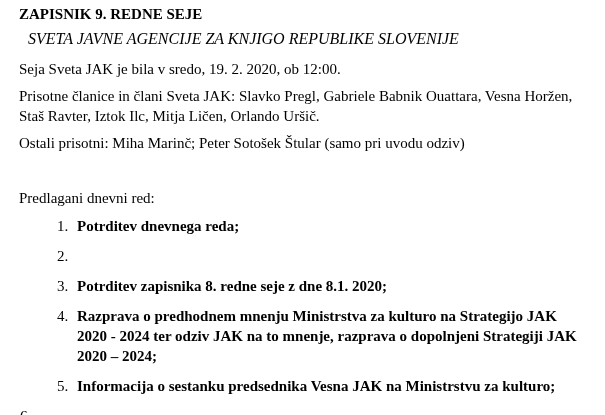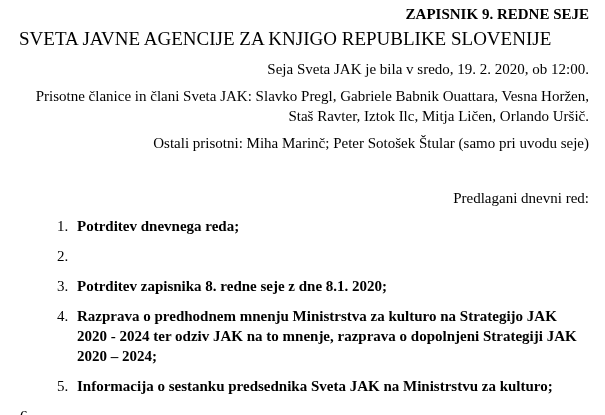--- a/index.html
+++ b/index.html
@@ -16,30 +16,30 @@
     line-height: 20px;
     color: #000000;
     -webkit-font-smoothing: antialiased;
   }
   .doc {
     padding: 4px 16px 0 19px;
   }
   .doc-title {
     font-weight: bold;
     margin: 0 0 5px 0;
-    text-align: right;
   }
   .doc-subtitle {
     font-weight: normal;
-    margin: 0 0 10px 0;
-    font-size: 19px;
+    margin: 0 0 10px 9px;
+    font-size: 16px;
+    font-style: italic;
   }
   .para {
     margin: 0 0 7px 0;
-    text-align: right;
+    text-align: left;
   }
   .para-gap-after {
     margin-bottom: 35px;
   }
   .agenda-heading {
     margin: 12px 0 8px 0;
   }
   .agenda-list {
     margin: 0;
     padding: 0;
@@ -70,21 +70,21 @@
 <div class="doc">
 
   <p class="doc-title">ZAPISNIK 9. REDNE SEJE</p>
 
   <p class="doc-subtitle">SVETA JAVNE AGENCIJE ZA KNJIGO REPUBLIKE SLOVENIJE</p>
 
   <p class="para">Seja Sveta JAK je bila v sredo, 19. 2. 2020, ob 12:00.</p>
 
   <p class="para">Prisotne članice in člani Sveta JAK: Slavko Pregl, Gabriele Babnik Ouattara, Vesna Horžen, Staš Ravter, Iztok Ilc, Mitja Ličen, Orlando Uršič.</p>
 
-  <p class="para para-gap-after">Ostali prisotni: Miha Marinč; Peter Sotošek Štular (samo pri uvodu seje)</p>
+  <p class="para para-gap-after">Ostali prisotni: Miha Marinč; Peter Sotošek Štular (samo pri uvodu odziv)</p>
 
   <p class="para agenda-heading">Predlagani dnevni red:</p>
 
   <div class="agenda-list">
 
     <div class="agenda-item">
       <span class="num">1.</span>
       <span class="txt">Potrditev dnevnega reda;</span>
     </div>
 
@@ -97,21 +97,21 @@
       <span class="txt">Potrditev zapisnika 8. redne seje z dne 8.1. 2020;</span>
     </div>
 
     <div class="agenda-item">
       <span class="num">4.</span>
       <span class="txt">Razprava o predhodnem mnenju Ministrstva za kulturo na Strategijo JAK 2020 - 2024 ter odziv JAK na to mnenje, razprava o dopolnjeni Strategiji JAK 2020 – 2024;</span>
     </div>
 
     <div class="agenda-item">
       <span class="num">5.</span>
-      <span class="txt">Informacija o sestanku predsednika Sveta JAK na Ministrstvu za kulturo;</span>
+      <span class="txt">Informacija o sestanku predsednika Vesna JAK na Ministrstvu za kulturo;</span>
     </div>
 
     <div class="agenda-item outdented">
       <span class="num">6.</span>
     </div>
 
   </div>
 
 </div>
 

